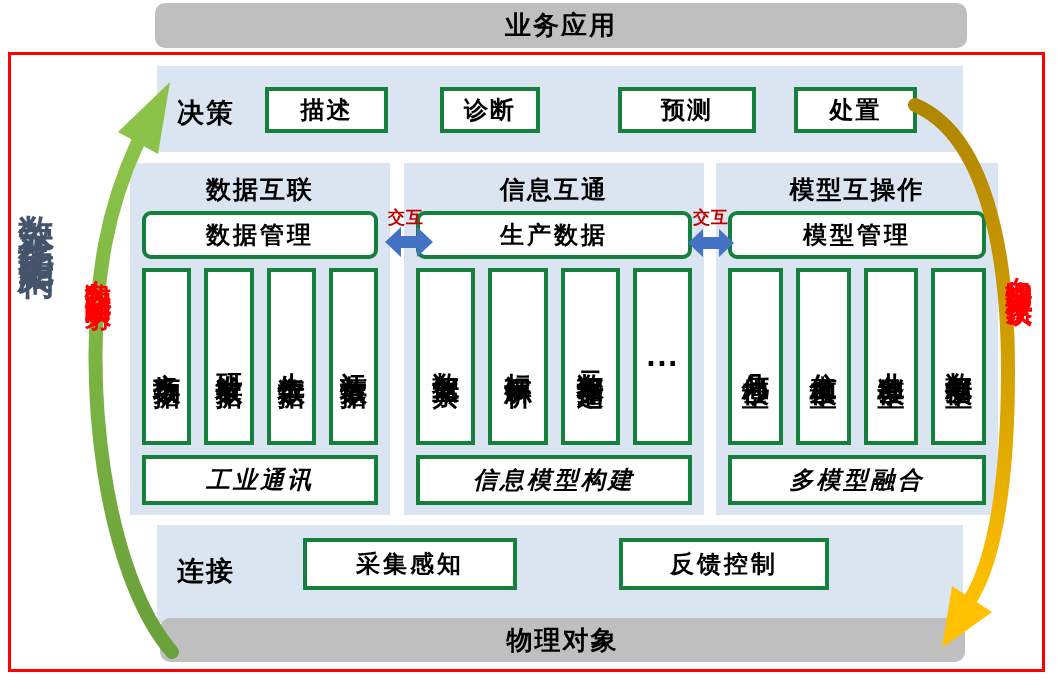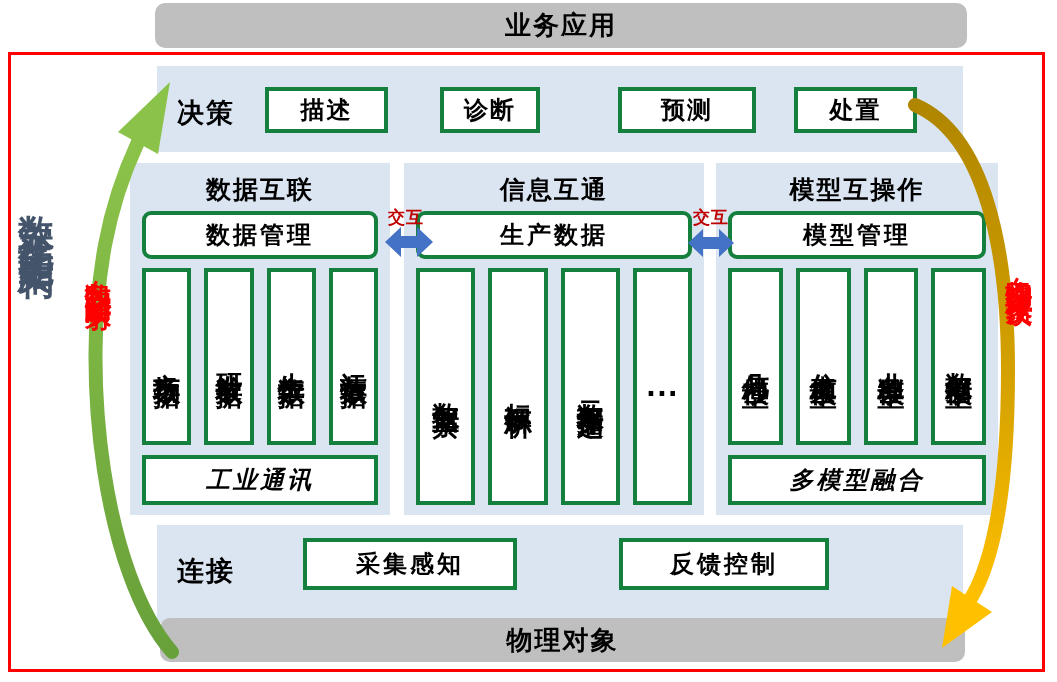--- a/index.html
+++ b/index.html
@@ -91,20 +91,21 @@
 
   <div class="col" style="left:404px;width:300px;">
     <div class="col-title">信息互通</div>
     <div class="box mgr">生产数据</div>
     <div class="items">
       <div class="box item">数据字典</div>
       <div class="box item">标识解析</div>
       <div class="box item">元数据描述</div>
       <div class="box item dots">...</div>
     </div>
+    <div class="box foot">信息模型构建</div>
   </div>
 
   <div class="col" style="left:716px;width:282px;">
     <div class="col-title">模型互操作</div>
     <div class="box mgr">模型管理</div>
     <div class="items">
       <div class="box item">几何模型</div>
       <div class="box item">仿真模型</div>
       <div class="box item">业务模型</div>
       <div class="box item">数据模型</div>

